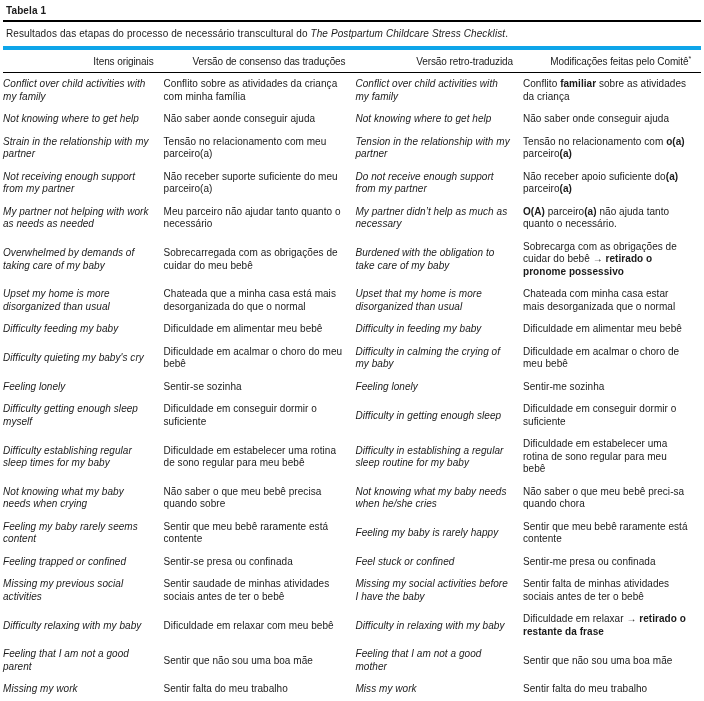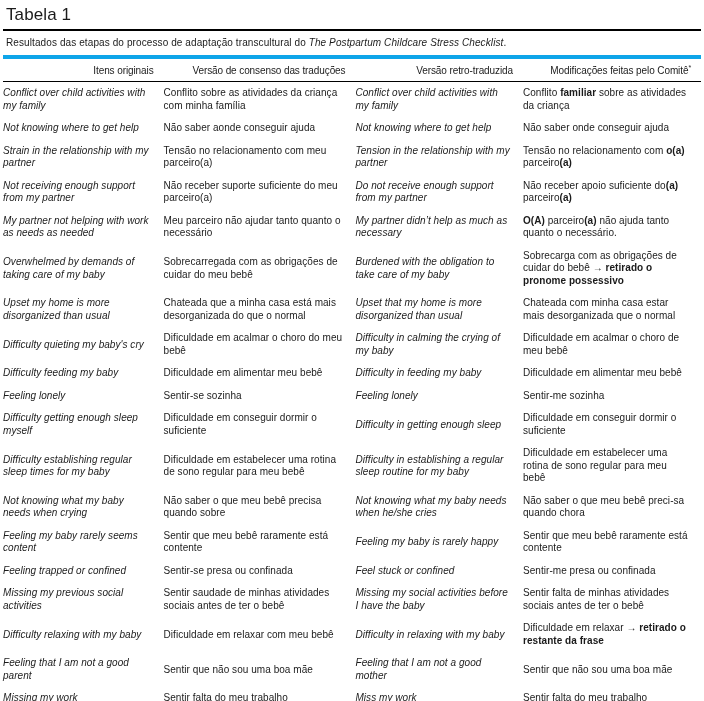--- a/index.html
+++ b/index.html
@@ -14,22 +14,22 @@
     font-family: "Liberation Sans", sans-serif;
     color: #1b1b1b;
     -webkit-font-smoothing: antialiased;
   }
   .paper-table {
     width: 704px;
     box-sizing: border-box;
     padding: 2px 3px 0 3px;
   }
   .table-label {
-    font-size: 17px;
-    font-weight: 400;
+    font-size: 10px;
+    font-weight: 700;
     padding: 3px 0 4px 3px;
     letter-spacing: 0.1px;
   }
   .rule-thick { border: 0; border-top: 2px solid #000; margin: 0; }
   .table-caption {
     font-size: 10px;
     padding: 6px 0 7px 3px;
     letter-spacing: 0.1px;
   }
   .table-caption .italic { font-style: italic; text-align: center; }
@@ -73,21 +73,21 @@
 </head>
 <body>
 
 <div class="paper-table">
 
   <div class="table-label">Tabela 1</div>
 
   <hr class="rule-thick">
 
   <div class="table-caption">
-    <span>Resultados das etapas do processo de adaptação transcultural do </span><span class="italic">The Postpartum Childcare Stress Checklist</span><span>.</span>
+    <span>Resultados das etapas do processo de necessário transcultural do </span><span class="italic">The Postpartum Childcare Stress Checklist</span><span>.</span>
   </div>
 
   <table class="main">
     <colgroup>
       <col class="col-original">
       <col class="col-consensus">
       <col class="col-back">
       <col class="col-mod">
     </colgroup>
     <thead>
@@ -135,32 +135,32 @@
           <td class="italic">Burdened with the obligation to take care of my baby</td>
           <td class=""><span>Sobrecarga com as obrigações de cuidar do bebê → </span><span class="b">retirado o pronome possessivo</span></td>
         </tr>
         <tr>
           <td class="italic pad-left">Upset my home is more disorganized than usual</td>
           <td class="">Chateada que a minha casa está mais desorganizada do que o normal</td>
           <td class="italic">Upset that my home is more disorganized than usual</td>
           <td class=""><span>Chateada com minha casa estar mais desorganizada que o normal</span></td>
         </tr>
         <tr>
+          <td class="italic pad-left">Difficulty feeding my baby</td>
+          <td class="">Dificuldade em alimentar meu bebê</td>
+          <td class="italic">Difficulty in feeding my baby</td>
+          <td class=""><span>Dificuldade em alimentar meu bebê</span></td>
+        </tr>
+        <tr>
           <td class="italic pad-left">Difficulty quieting my baby's cry</td>
           <td class="">Dificuldade em acalmar o choro do meu bebê</td>
           <td class="italic">Difficulty in calming the crying of my baby</td>
           <td class=""><span>Dificuldade em acalmar o choro de meu bebê</span></td>
         </tr>
         <tr>
-          <td class="italic pad-left">Difficulty feeding my baby</td>
-          <td class="">Dificuldade em alimentar meu bebê</td>
-          <td class="italic">Difficulty in feeding my baby</td>
-          <td class=""><span>Dificuldade em alimentar meu bebê</span></td>
-        </tr>
-        <tr>
           <td class="italic pad-left">Feeling lonely</td>
           <td class="">Sentir-se sozinha</td>
           <td class="italic">Feeling lonely</td>
           <td class=""><span>Sentir-me sozinha</span></td>
         </tr>
         <tr>
           <td class="italic pad-left">Difficulty getting enough sleep myself</td>
           <td class="">Dificuldade em conseguir dormir o suficiente</td>
           <td class="italic">Difficulty in getting enough sleep</td>
           <td class=""><span>Dificuldade em conseguir dormir o suficiente</span></td>

